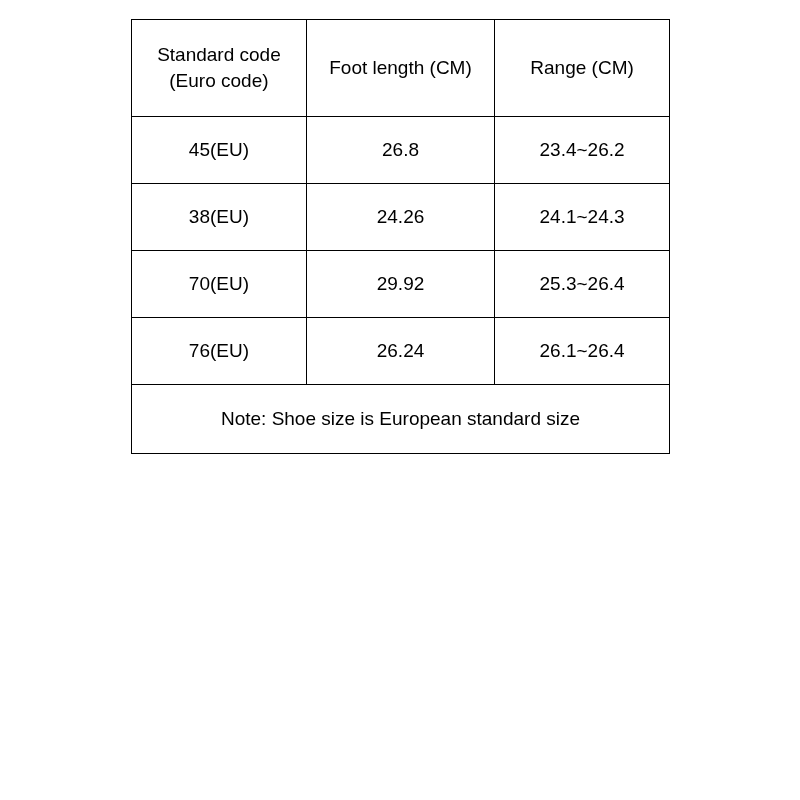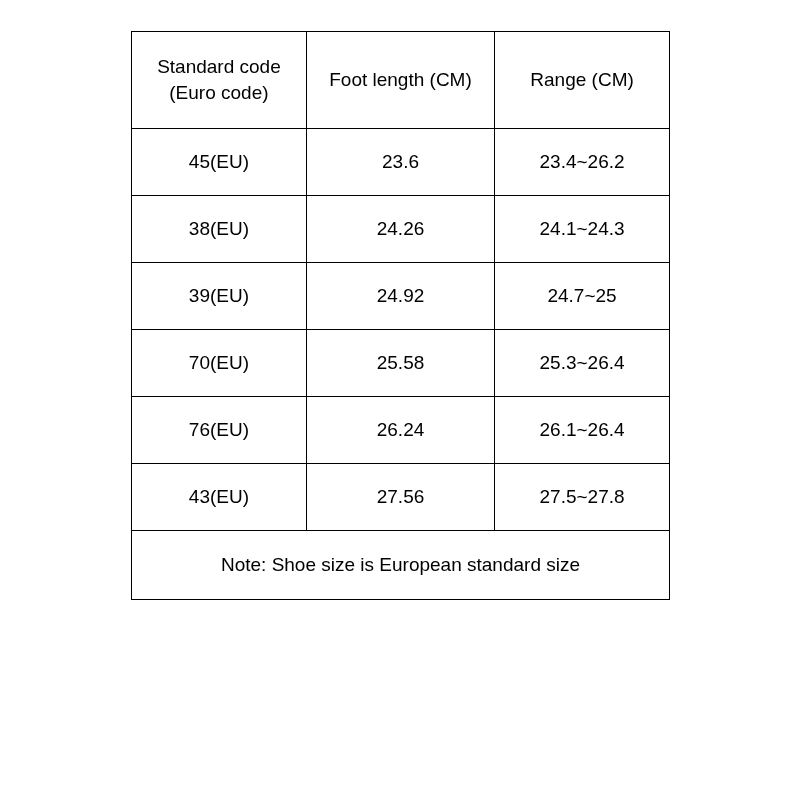--- a/index.html
+++ b/index.html
@@ -11,21 +11,21 @@
     width: 800px;
     height: 800px;
     font-family: "Liberation Sans", sans-serif;
     color: #000000;
     position: relative;
     overflow: hidden;
   }
   .sheet {
     position: absolute;
     left: 131px;
-    top: 31px;
+    top: 19px;
     width: 539px;
     height: 768px;
     box-sizing: border-box;
   }
   table.size-table {
     width: 100%;
     border-collapse: collapse;
     table-layout: fixed;
   }
   table.size-table td,
@@ -73,47 +73,37 @@
           <span class="hdr-line">Standard code</span>
           <span class="hdr-line">(Euro code)</span>
         </td>
         <td>Foot length (CM)</td>
         <td>Range (CM)</td>
       </tr>
     </thead>
     <tbody>
       <tr>
         <td>45(EU)</td>
-        <td>23.6</td>
+        <td>26.8</td>
         <td>23.4~26.2</td>
       </tr>
       <tr>
         <td>38(EU)</td>
         <td>24.26</td>
         <td>24.1~24.3</td>
       </tr>
       <tr>
-        <td>39(EU)</td>
-        <td>24.92</td>
-        <td>24.7~25</td>
-      </tr>
-      <tr>
         <td>70(EU)</td>
-        <td>25.58</td>
+        <td>29.92</td>
         <td>25.3~26.4</td>
       </tr>
       <tr>
         <td>76(EU)</td>
         <td>26.24</td>
         <td>26.1~26.4</td>
-      </tr>
-      <tr>
-        <td>43(EU)</td>
-        <td>27.56</td>
-        <td>27.5~27.8</td>
       </tr>
     </tbody>
     <tfoot>
       <tr>
         <td colspan="3">Note: Shoe size is European standard size</td>
       </tr>
     </tfoot>
   </table>
 </div>
 

